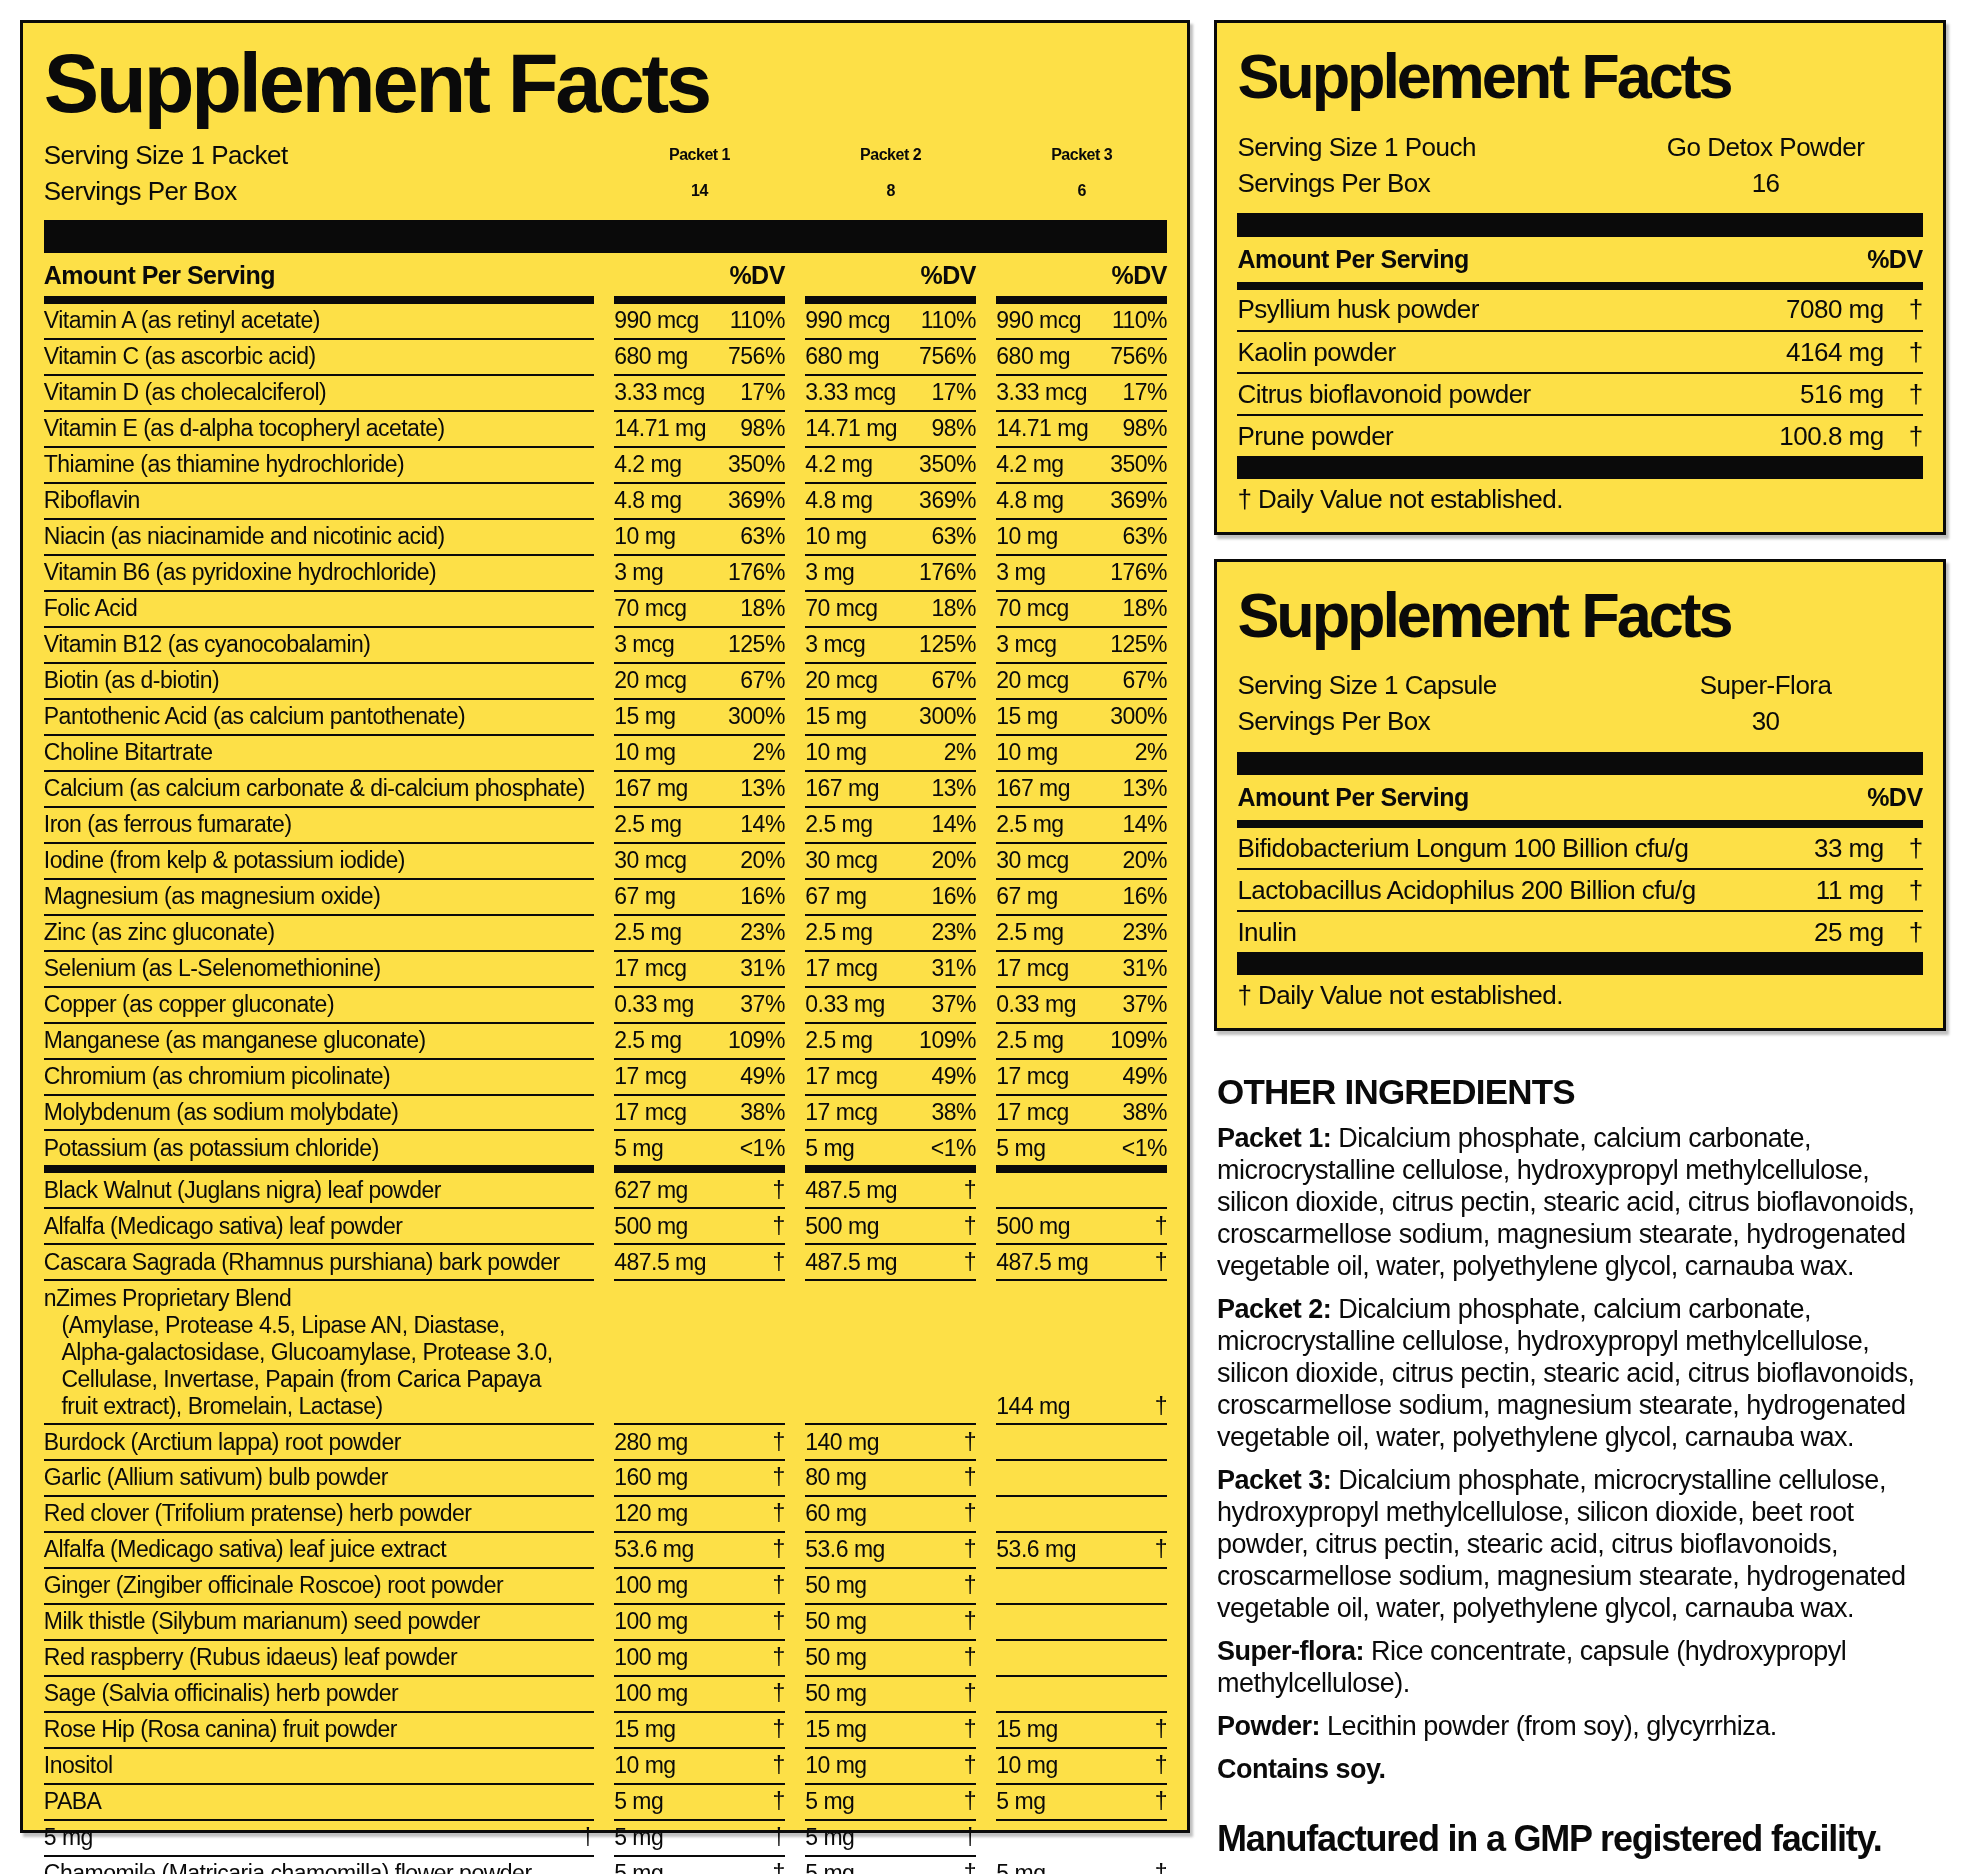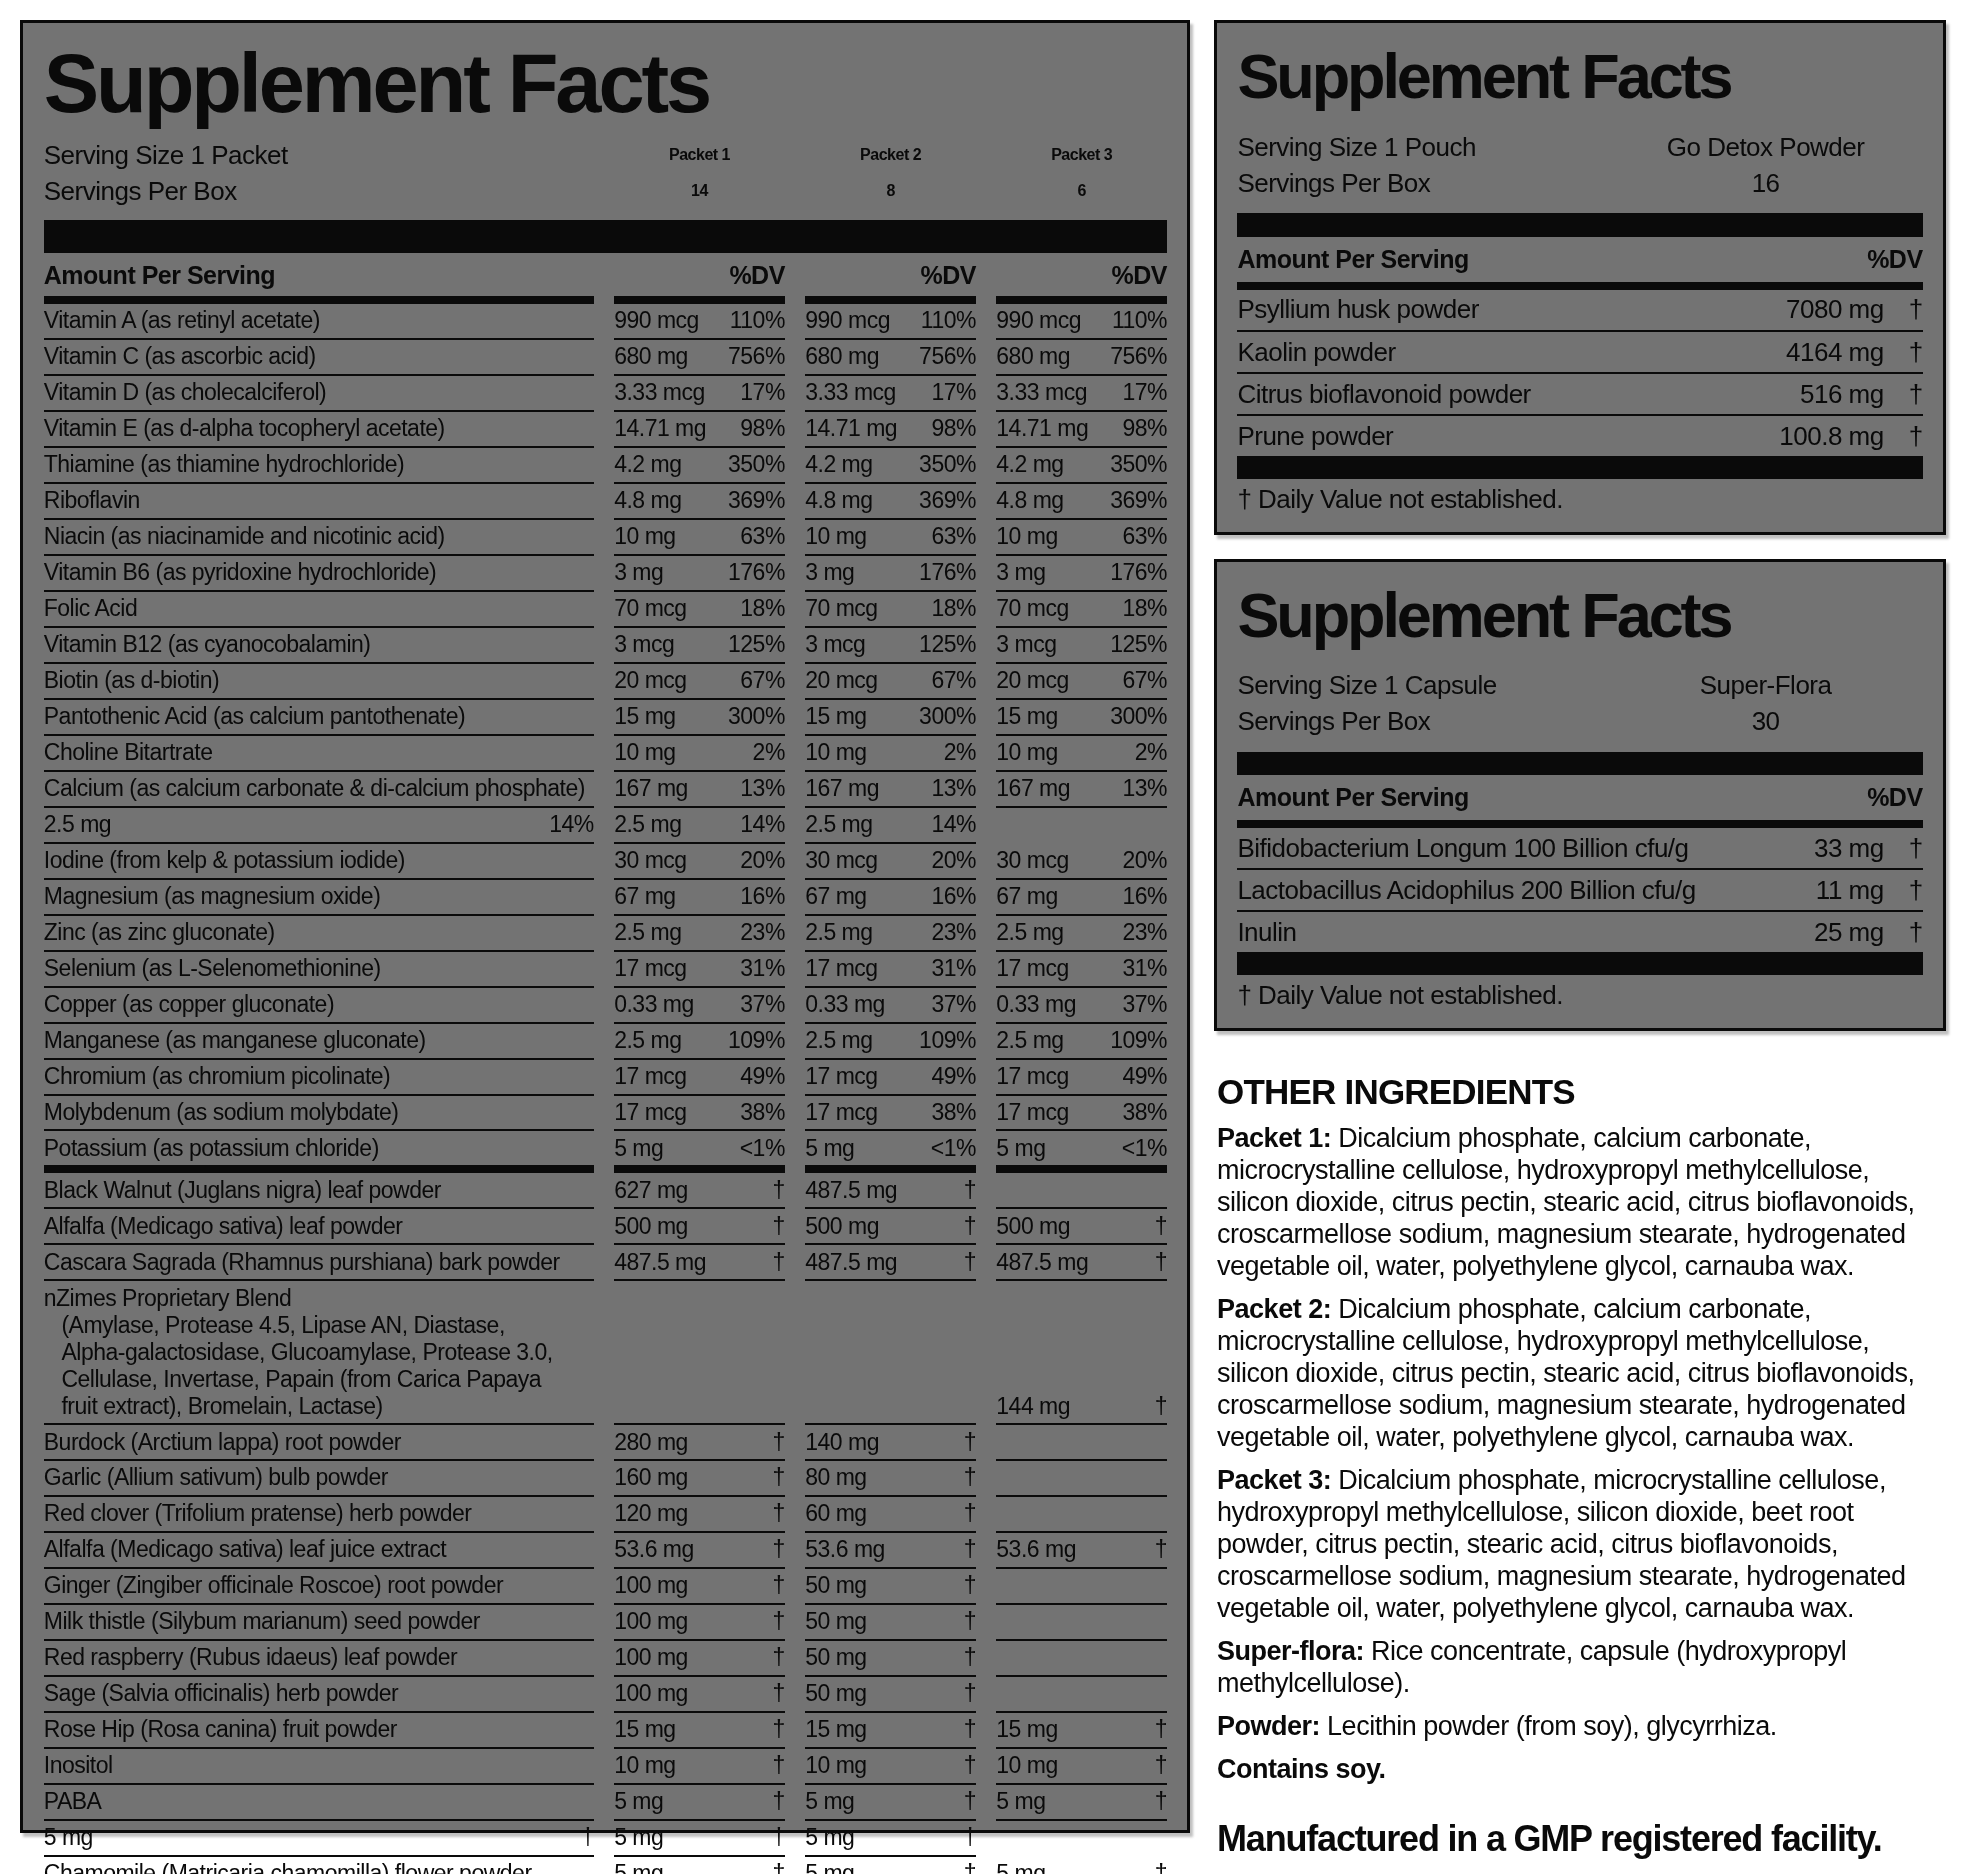--- a/index.html
+++ b/index.html
@@ -1,19 +1,19 @@
 <!DOCTYPE html>
 <html style="font-size:12.6px"><head>
 <meta charset="utf-8">
 <style>
   html,body{margin:0;padding:0;background:#fff;}
   body{width:1966px;height:1874px;overflow:hidden;color:#0a0a0a;
        font-family:"Liberation Sans","DejaVu Sans",sans-serif;letter-spacing:-0.5px;}
   .page{position:relative;width:1966px;height:1874px;display:flex;gap:23.6px;padding:20.4px;box-sizing:border-box;}
-  .panel{border:3.1px solid #0a0a0a;background:#737373;box-sizing:border-box;padding:15.7px 20.4px 17.3px 20.4px;
+  .panel{border:3.1px solid #0a0a0a;background:#fde047;box-sizing:border-box;padding:15.7px 20.4px 17.3px 20.4px;
          box-shadow:3.1px 3.9px 2.4px rgba(0,0,0,.25);}
   .left{width:1170px;flex:0 0 auto;height:1813px;}
   .rightcol{width:732px;flex:0 0 auto;display:flex;flex-direction:column;}
 
   h1.sf{margin:4.7px 0 14px 0;font-size:83px;line-height:79px;font-weight:900;letter-spacing:-3.1px;}
   .rightcol h1.sf{font-size:63px;line-height:63px;margin:6.3px 0 20.4px 0;}
 
   
   .grid{display:grid;grid-template-columns:550px 1fr 1fr 1fr;column-gap:20.4px;}
   .serv-labels div{font-size:26px;line-height:36px;}
@@ -323,20 +323,21 @@
             <span class="amt">167 mg</span>
             <span class="dv">13%</span>
           </div>
           <div class="cgrp">
             <span class="amt">167 mg</span>
             <span class="dv">13%</span>
           </div>
         </div>
 
         <div class="trow grid">
+          <div class="cname">Iron (as ferrous fumarate)</div>
           <div class="cgrp">
             <span class="amt">2.5 mg</span>
             <span class="dv">14%</span>
           </div>
           <div class="cgrp">
             <span class="amt">2.5 mg</span>
             <span class="dv">14%</span>
           </div>
           <div class="cgrp">
             <span class="amt">2.5 mg</span>

